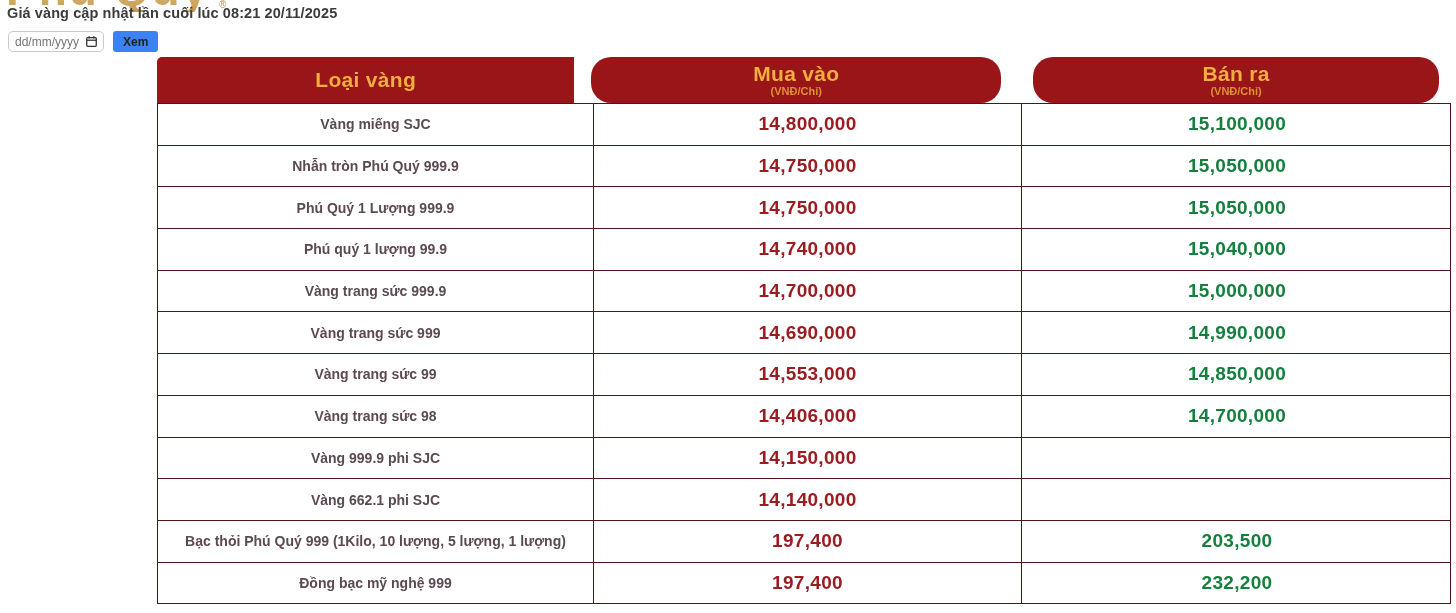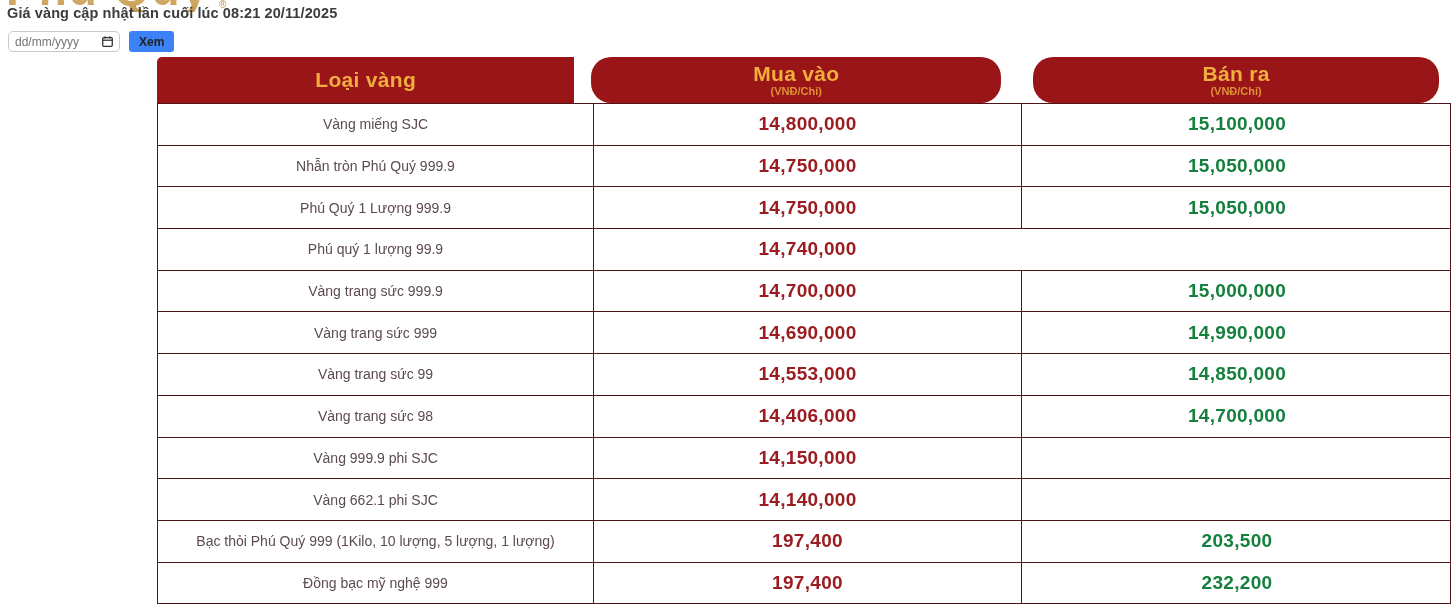--- a/index.html
+++ b/index.html
@@ -29,21 +29,21 @@
   
   .update-line {
     position: absolute; top: 5px; left: 7px;
     font-size: 14.5px; font-weight: 600; color: #3c3c3c; letter-spacing: .1px;
   }
 
   
   .controls { position: absolute; top: 31px; left: 8px; display: flex; gap: 9px; align-items: center; }
   .date-field {
     display: flex; align-items: center; justify-content: space-between;
-    width: 112px; height: 21px; border: 1px solid #c9c9c9; border-radius: 5px;
+    width: 96px; height: 21px; border: 1px solid #c9c9c9; border-radius: 5px;
     padding: 0 6px; background: #fff;
   }
   .date-field input {
     border: none; outline: none; width: 66px; font-size: 12px; color: #555;
     font-family: "Liberation Sans", sans-serif; background: transparent;
   }
   .cal-icon { width: 11px; height: 11px; display: block; cursor: pointer; }
   .view-btn {
     height: 21px; padding: 0 10px; background: #3b82f6; color: #222;
     border: none; border-radius: 3px; font-size: 12px; font-weight: 700;
@@ -66,21 +66,21 @@
   .th-sell { width: 421px; margin-left: 15px; }
   .th-sliver { flex: 1; background: #9a1518; border-radius: 0 5px 0 0; }
 
   .tbody { width: 1294px; border-top: 1px solid #4f161a; }
   .tr {
     display: grid; grid-template-columns: 435px 428px 431px; height: 41.7px;
     border-bottom: 1px solid #4f161a; border-left: 1px solid #4f161a; border-right: 1px solid #4f161a;
     background: #fff;
   }
   .td { display: flex; align-items: center; justify-content: center; }
-  .td.label { font-size: 14px; font-weight: 400; color: #5b4a52; padding: 0 8px; text-align: center; }
+  .td.label { font-size: 14px; font-weight: 700; color: #5b4a52; padding: 0 8px; text-align: center; }
   .td.buy, .td.sell {
     font-size: 19px; font-weight: 700; letter-spacing: .3px;
     border-left: 1px solid #4f161a;
   }
   .td.buy  { color: #9b1c21; }
   .td.sell { color: #15803d; }
 </style>
 </head>
 <body>
 
@@ -136,20 +136,21 @@
 
   <div class="tr">
     <div class="td label">Phú Quý 1 Lượng 999.9</div>
     <div class="td buy">14,750,000</div>
     <div class="td sell">15,050,000</div>
   </div>
 
   <div class="tr">
     <div class="td label">Phú quý 1 lượng 99.9</div>
     <div class="td buy">14,740,000</div>
+    <div class="td sell">15,040,000</div>
   </div>
 
   <div class="tr">
     <div class="td label">Vàng trang sức 999.9</div>
     <div class="td buy">14,700,000</div>
     <div class="td sell">15,000,000</div>
   </div>
 
   <div class="tr">
     <div class="td label">Vàng trang sức 999</div>

